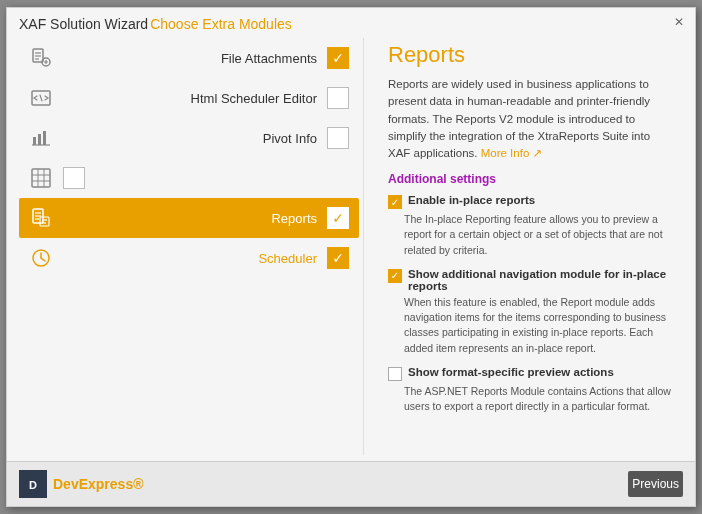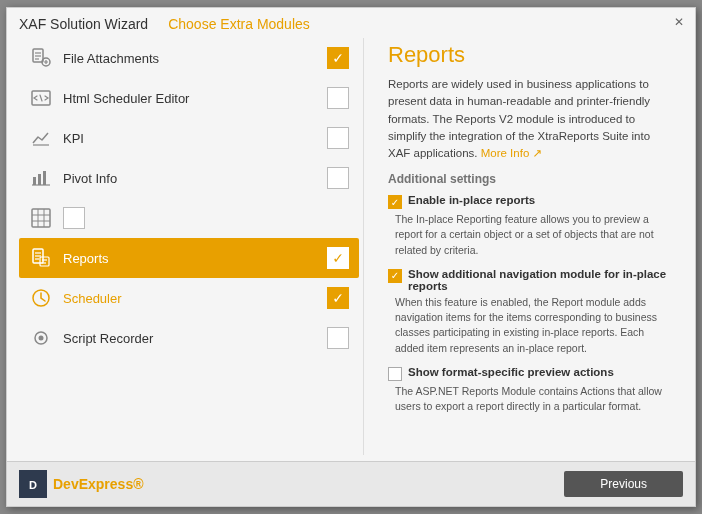--- a/index.html
+++ b/index.html
@@ -21,21 +21,21 @@
       box-shadow: 2px 2px 8px rgba(0,0,0,0.4);
       display: flex;
       flex-direction: column;
       position: relative;
     }
     .title-bar {
       background: #f5f5f5;
       padding: 8px 28px 0 12px;
       display: flex;
       align-items: baseline;
-      gap: 20px;
+      gap: 2px;
       flex-shrink: 0;
     }
     .title-bar-text {
       font-size: 14px;
       color: #333;
       font-weight: 400;
     }
     .title-bar-highlight {
       font-size: 14px;
       color: #e8a000;
@@ -59,20 +59,21 @@
       flex: 1;
       overflow: hidden;
       padding: 6px 12px 6px 12px;
       gap: 0;
     }
     .left-panel {
       width: 340px;
       flex-shrink: 0;
       overflow-y: auto;
       background: #f5f5f5;
+      text-align: right;
     }
     .module-item {
       display: flex;
       align-items: center;
       padding: 8px 10px;
       gap: 10px;
       cursor: pointer;
       border-radius: 2px;
     }
     .module-item.active {
@@ -143,21 +144,21 @@
       line-height: 1.5;
       margin-bottom: 10px;
     }
     .more-info-link {
       color: #e8a000;
       text-decoration: none;
       font-size: 11.5px;
     }
     .additional-settings-title {
       font-size: 12px;
-      color: #737373;
+      color: #a21caf;
       font-weight: 600;
       margin-bottom: 8px;
     }
     .setting-item {
       margin-bottom: 10px;
     }
     .setting-header {
       display: flex;
       align-items: flex-start;
       gap: 6px;
@@ -184,21 +185,21 @@
     }
     .setting-label {
       font-size: 11.5px;
       font-weight: 600;
       color: #333;
     }
     .setting-desc {
       font-size: 10.5px;
       color: #555;
       line-height: 1.45;
-      margin-left: 7px;
+      margin-left: 16px;
     }
     .footer {
       background: #e8e8e8;
       border-top: 1px solid #ccc;
       padding: 8px 12px;
       display: flex;
       align-items: center;
       justify-content: space-between;
       flex-shrink: 0;
     }
@@ -224,21 +225,21 @@
       font-weight: 600;
     }
     .logo-text span {
       color: #e8a000;
     }
     .footer-buttons {
       display: flex;
       gap: 6px;
     }
     .btn {
-      padding: 6px 36px;
+      padding: 6px 4px;
       font-size: 12px;
       border: none;
       cursor: pointer;
       border-radius: 2px;
     }
     .btn-prev {
       background: #555;
       color: white;
     }
     .btn-finish {
@@ -283,30 +284,20 @@
           </div>
         </div>
         <div class="module-item">
           <div class="module-icon" style="color: rgb(136, 136, 136);">
             <svg width="22" height="22" viewBox="0 0 22 22" fill="none">
               <rect x="2" y="4" width="18" height="14" rx="1" stroke="#888" stroke-width="1.5" fill="none"></rect>
               <path d="M7 9l-3 2 3 2M15 9l3 2-3 2M10 8l2 6" stroke="#888" stroke-width="1.2" stroke-linecap="round"></path>
             </svg>
           </div>
           <span class="module-label">Html Scheduler Editor</span>
-          <div class="checkbox-box"></div>
-        </div>
-        <div class="module-item">
-          <div class="module-icon" style="color: rgb(136, 136, 136);">
-            <svg width="22" height="22" viewBox="0 0 22 22" fill="none">
-              <polyline points="3,16 8,10 12,13 18,6" stroke="#888" stroke-width="1.5" fill="none" stroke-linejoin="round"></polyline>
-              <line x1="3" y1="18" x2="19" y2="18" stroke="#888" stroke-width="1.2"></line>
-            </svg>
-          </div>
-          <span class="module-label">KPI</span>
           <div class="checkbox-box"></div>
         </div>
         <div class="module-item">
           <div class="module-icon" style="color: rgb(136, 136, 136);">
             <svg width="22" height="22" viewBox="0 0 22 22" fill="none">
               <rect x="3" y="10" width="3" height="8" fill="#888"></rect>
               <rect x="8" y="7" width="3" height="11" fill="#888"></rect>
               <rect x="13" y="4" width="3" height="14" fill="#888"></rect>
               <line x1="2" y1="18" x2="20" y2="18" stroke="#888" stroke-width="1.2"></line>
             </svg>
@@ -347,30 +338,20 @@
           <div class="module-icon" style="color: rgb(136, 136, 136);">
             <svg width="22" height="22" viewBox="0 0 22 22" fill="none">
               <circle cx="11" cy="11" r="8" stroke="#e8a000" stroke-width="1.5" fill="none"></circle>
               <polyline points="11,6 11,11 15,14" stroke="#e8a000" stroke-width="1.5" stroke-linecap="round"></polyline>
             </svg>
           </div>
           <span class="module-label orange">Scheduler</span>
           <div class="checkbox-box checked">
             <span class="checkmark">✓</span>
           </div>
-        </div>
-        <div class="module-item">
-          <div class="module-icon" style="color: rgb(136, 136, 136);">
-            <svg width="22" height="22" viewBox="0 0 22 22" fill="none">
-              <circle cx="11" cy="11" r="6" stroke="#888" stroke-width="1.5" fill="none"></circle>
-              <circle cx="11" cy="11" r="2.5" fill="#888"></circle>
-            </svg>
-          </div>
-          <span class="module-label">Script Recorder</span>
-          <div class="checkbox-box"></div>
         </div>
       </div>
 
     <div class="divider"></div>
 
     <div class="right-panel">
       <div class="right-title">Reports</div>
       <div class="right-desc">
         <span>Reports are widely used in business applications to present data in human-readable and printer-friendly formats. The Reports V2 module is introduced to simplify the integration of the XtraReports Suite into XAF applications.</span>
         <span> </span><a class="more-info-link" href="#">More Info ↗</a>

